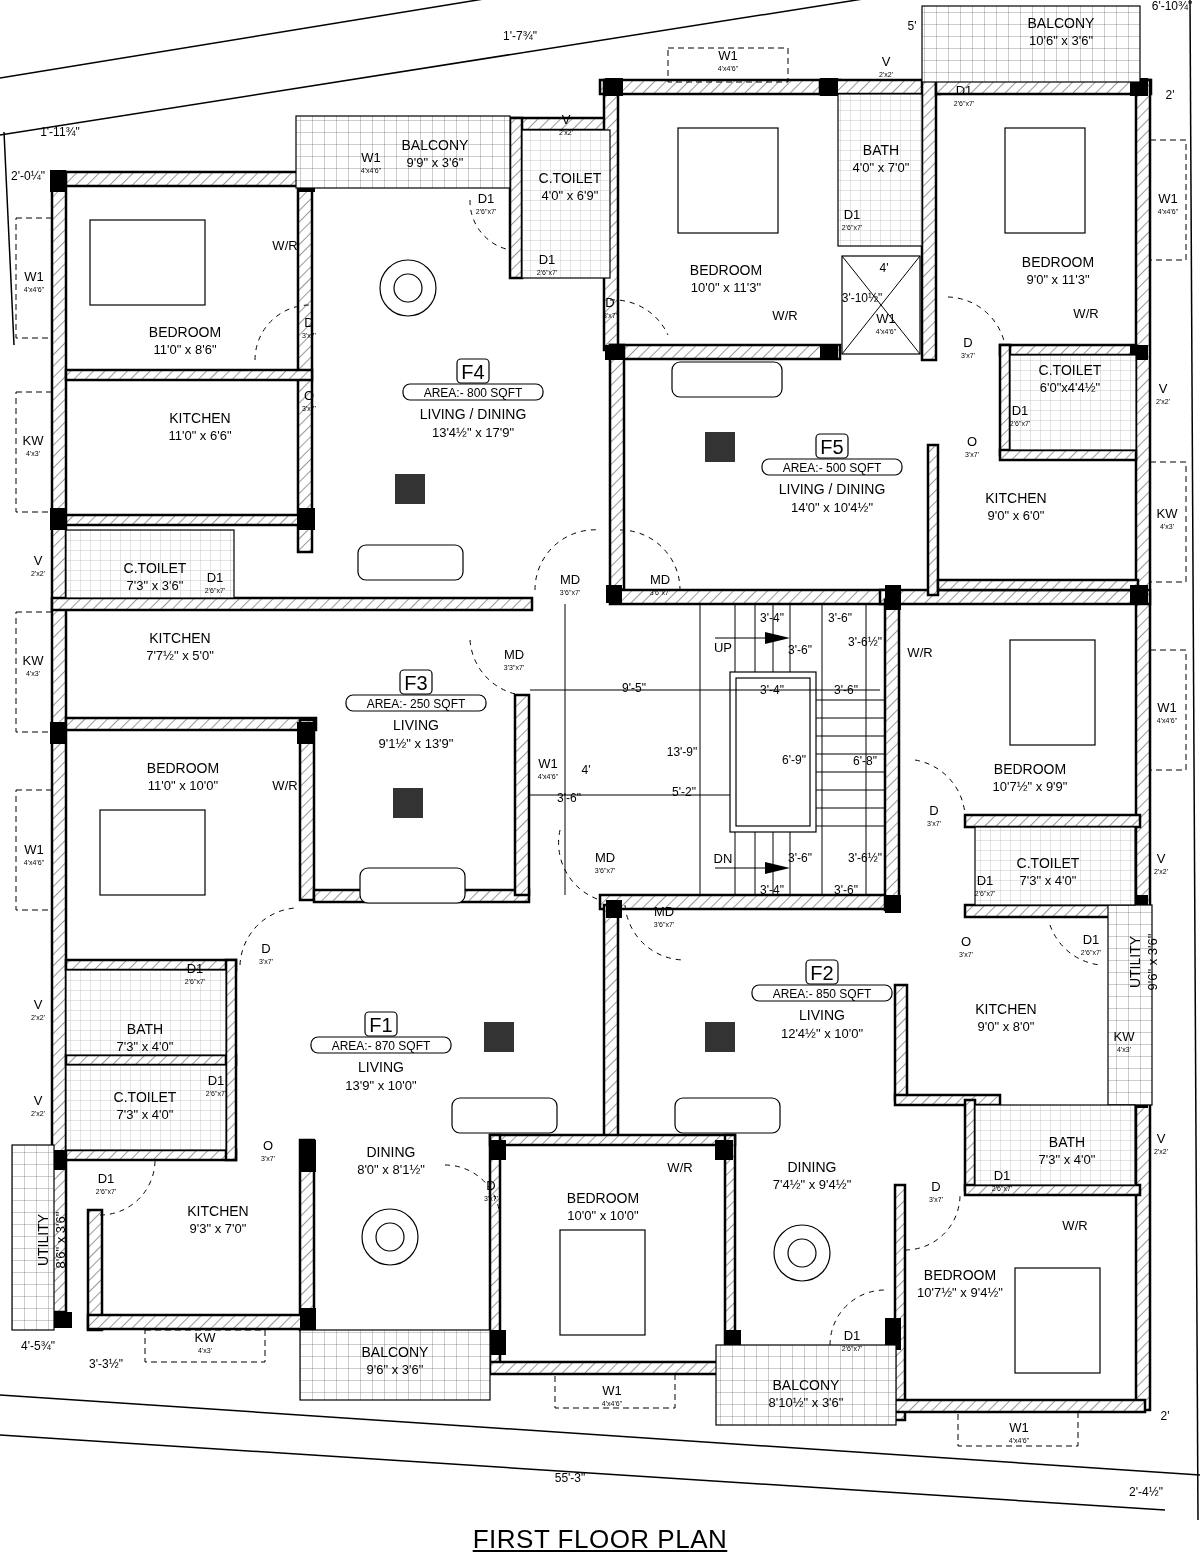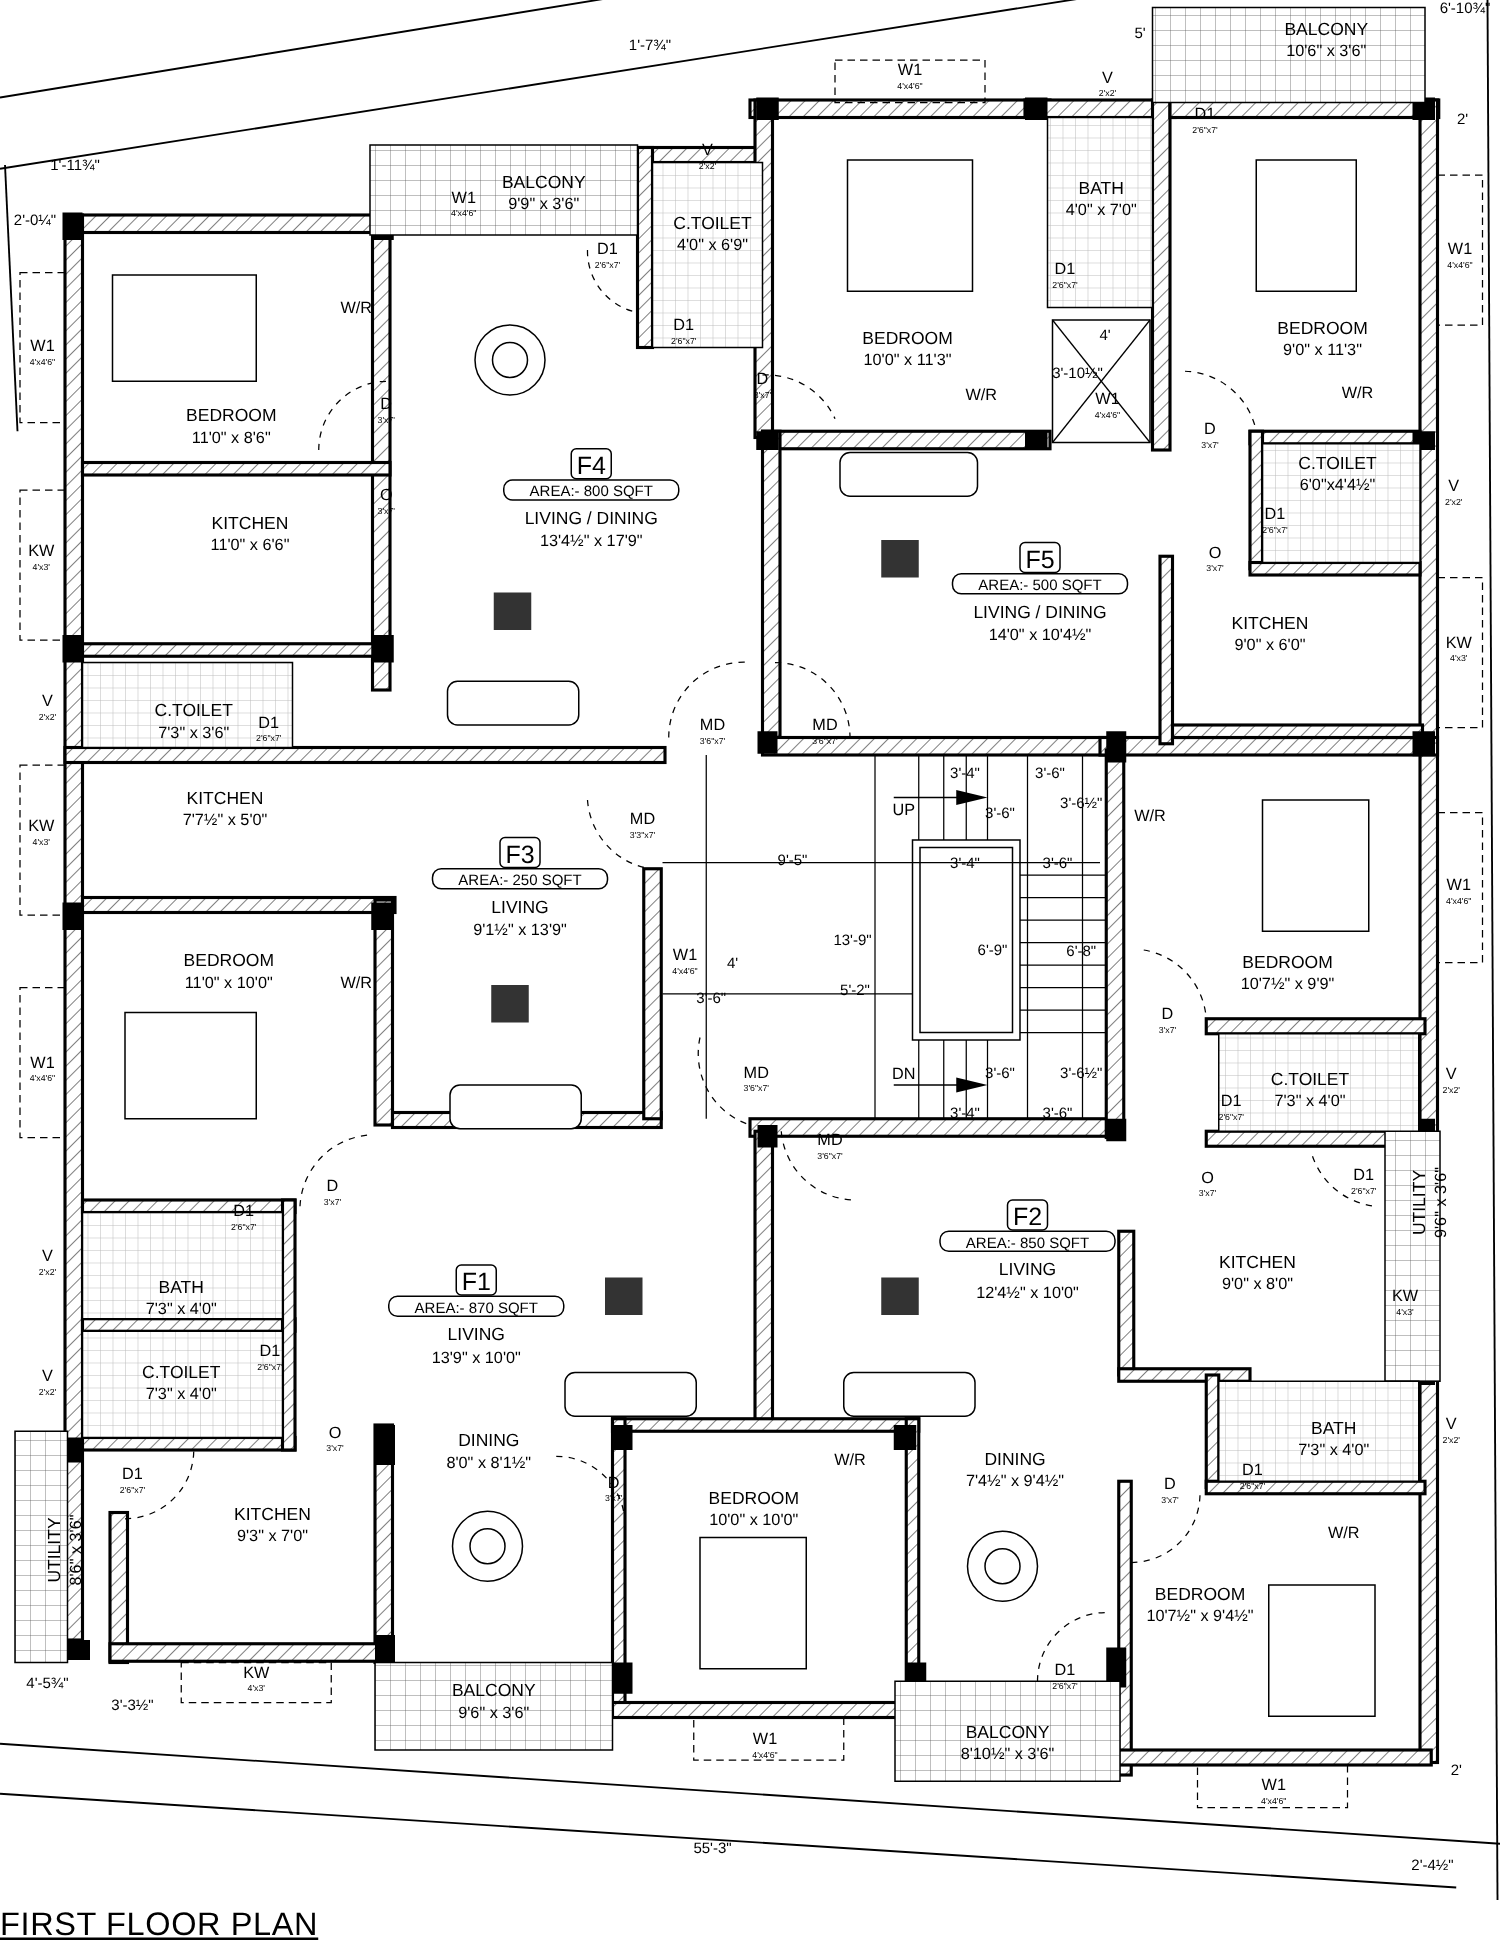--- a/index.html
+++ b/index.html
@@ -14,21 +14,21 @@
   .boundary{stroke:#000;stroke-width:1.5;fill:none;}
   .door-arc{fill:none;stroke:#000;stroke-width:1;stroke-dasharray:5 5;}
   .t-name{font-size:14px;text-anchor:middle;fill:#000;font-family:"Liberation Sans",sans-serif;}
   .t-size{font-size:13px;text-anchor:middle;fill:#000;font-family:"Liberation Sans",sans-serif;}
   .t-small{font-size:7px;text-anchor:middle;fill:#000;font-family:"Liberation Sans",sans-serif;}
   .t-op{font-size:13px;text-anchor:middle;fill:#000;font-family:"Liberation Sans",sans-serif;}
   .t-dim{font-size:12px;text-anchor:middle;fill:#000;font-family:"Liberation Sans",sans-serif;}
   .t-flat{font-size:20px;text-anchor:middle;fill:#000;font-family:"Liberation Sans",sans-serif;}
   .t-area{font-size:12px;text-anchor:middle;fill:#000;font-family:"Liberation Sans",sans-serif;}
   .tag-box{fill:#fff;stroke:#000;stroke-width:1.2;}
-  .title{position:absolute;left:0;width:1200px;top:1524px;}
+  .title{position:absolute;left:0;width:1200px;top:1524px;text-align:center;}
   .title span{font-size:26px;text-decoration:underline;font-family:"Liberation Sans",sans-serif;letter-spacing:0.5px;}
   .furn{fill:#fff;stroke:#000;stroke-width:1.2;}
   .stair-line{stroke:#000;stroke-width:1;}
 </style>
 </head>
 <body>
 
 <svg id="plan" viewBox="0 0 1200 1561" xmlns="http://www.w3.org/2000/svg">
   <defs>
     <pattern id="hatch" width="8" height="8" patternUnits="userSpaceOnUse" patternTransform="rotate(45)">

